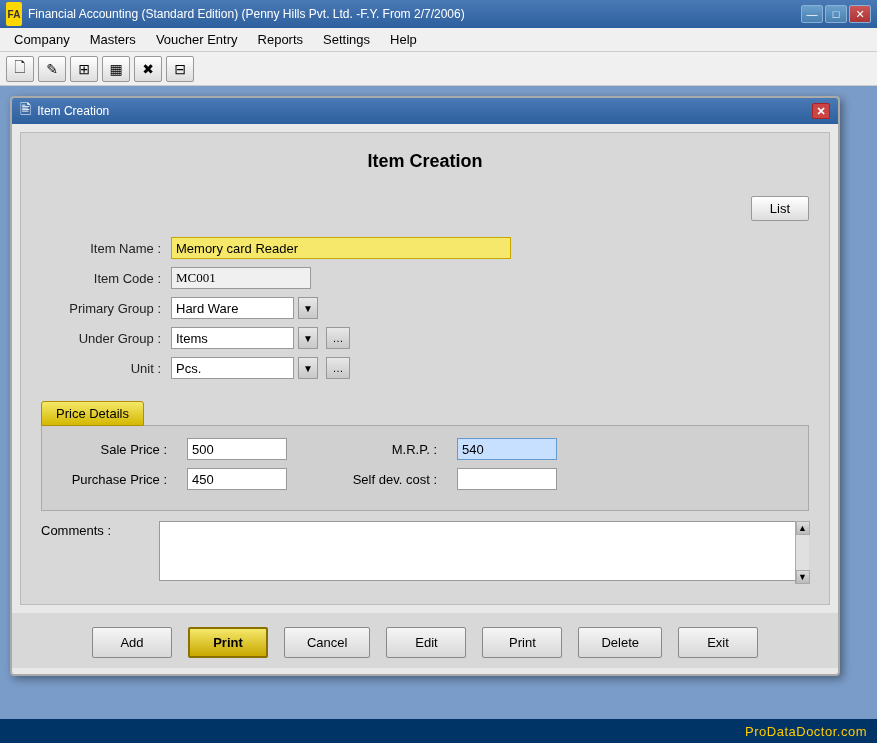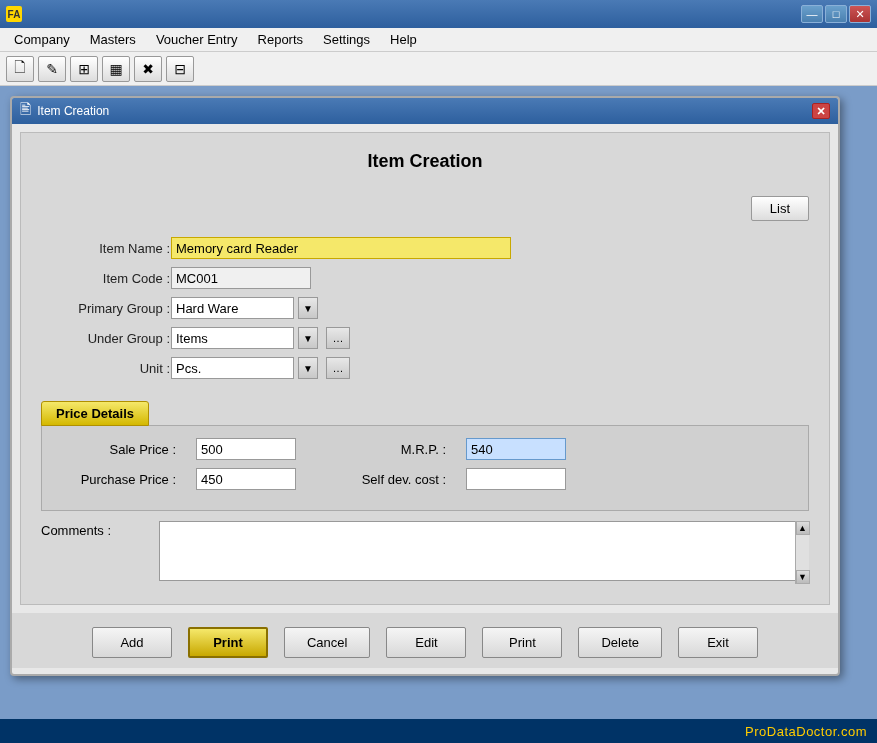--- a/index.html
+++ b/index.html
@@ -24,21 +24,21 @@
       padding: 0 6px;
       user-select: none;
     }
     .title-bar-left {
       display: flex;
       align-items: center;
       gap: 6px;
     }
     .title-bar-icon {
       width: 16px;
-      height: 16px;
+      height: 24px;
       background: #ffd700;
       border-radius: 2px;
       font-size: 10px;
       display: flex;
       align-items: center;
       justify-content: center;
       color: #333;
       font-weight: bold;
     }
     .title-bar-text {
@@ -193,41 +193,42 @@
       background: #d8d8d8;
     }
     .form-row {
       display: flex;
       align-items: center;
       margin-bottom: 8px;
     }
     .form-label {
       min-width: 130px;
       text-align: right;
-      padding-right: 1px;
+      padding-right: 10px;
       font-size: 13px;
       color: #222;
     }
     .form-input {
       height: 22px;
       border: 1px solid #999;
       font-size: 13px;
       padding: 1px 4px;
       background: white;
     }
     .form-input.highlighted {
       background: #f5e86a;
       border: 1px solid #c8a800;
     }
     .form-input-name {
       width: 340px;
     }
     .form-input-code {
       width: 140px;
       background: #f0f0f0;
+      font-family: Liberation Serif, serif;
     }
 
     
     .select-wrapper {
       display: flex;
       align-items: center;
       gap: 4px;
     }
     .form-select {
       height: 22px;
@@ -263,29 +264,29 @@
       margin-left: 4px;
     }
 
     
     .price-details-tab {
       background: linear-gradient(to bottom, #f5e86a, #d4b800);
       border: 1px solid #b09000;
       border-radius: 3px 3px 0 0;
       padding: 4px 14px;
       font-size: 13px;
-      font-weight: bold;
+      font-weight: normal;
       display: inline-block;
       margin-top: 14px;
       cursor: pointer;
     }
     .price-details-box {
       border: 1px solid #aaa;
       background: #d0d0d0;
-      padding: 12px 24px;
+      padding: 12px 15px;
       margin-top: -1px;
     }
     .price-row {
       display: flex;
       align-items: center;
       gap: 20px;
       margin-bottom: 8px;
     }
     .price-label {
       min-width: 110px;
@@ -398,20 +399,21 @@
     .status-brand span {
       color: #ffcc00;
     }
   </style>
 </head>
 <body>
 
 <div class="title-bar">
   <div class="title-bar-left">
     <div class="title-bar-icon">FA</div>
+    <span class="title-bar-text">Financial Accounting (Standard Edition) (Penny Hills Pvt. Ltd. -F.Y. From 2/7/2006)</span>
   </div>
   <div class="title-bar-buttons">
     <div class="title-btn">—</div>
     <div class="title-btn">□</div>
     <div class="title-btn close">✕</div>
   </div>
 </div>
 
 <div class="menu-bar">
   <span class="menu-item">Company</span>

